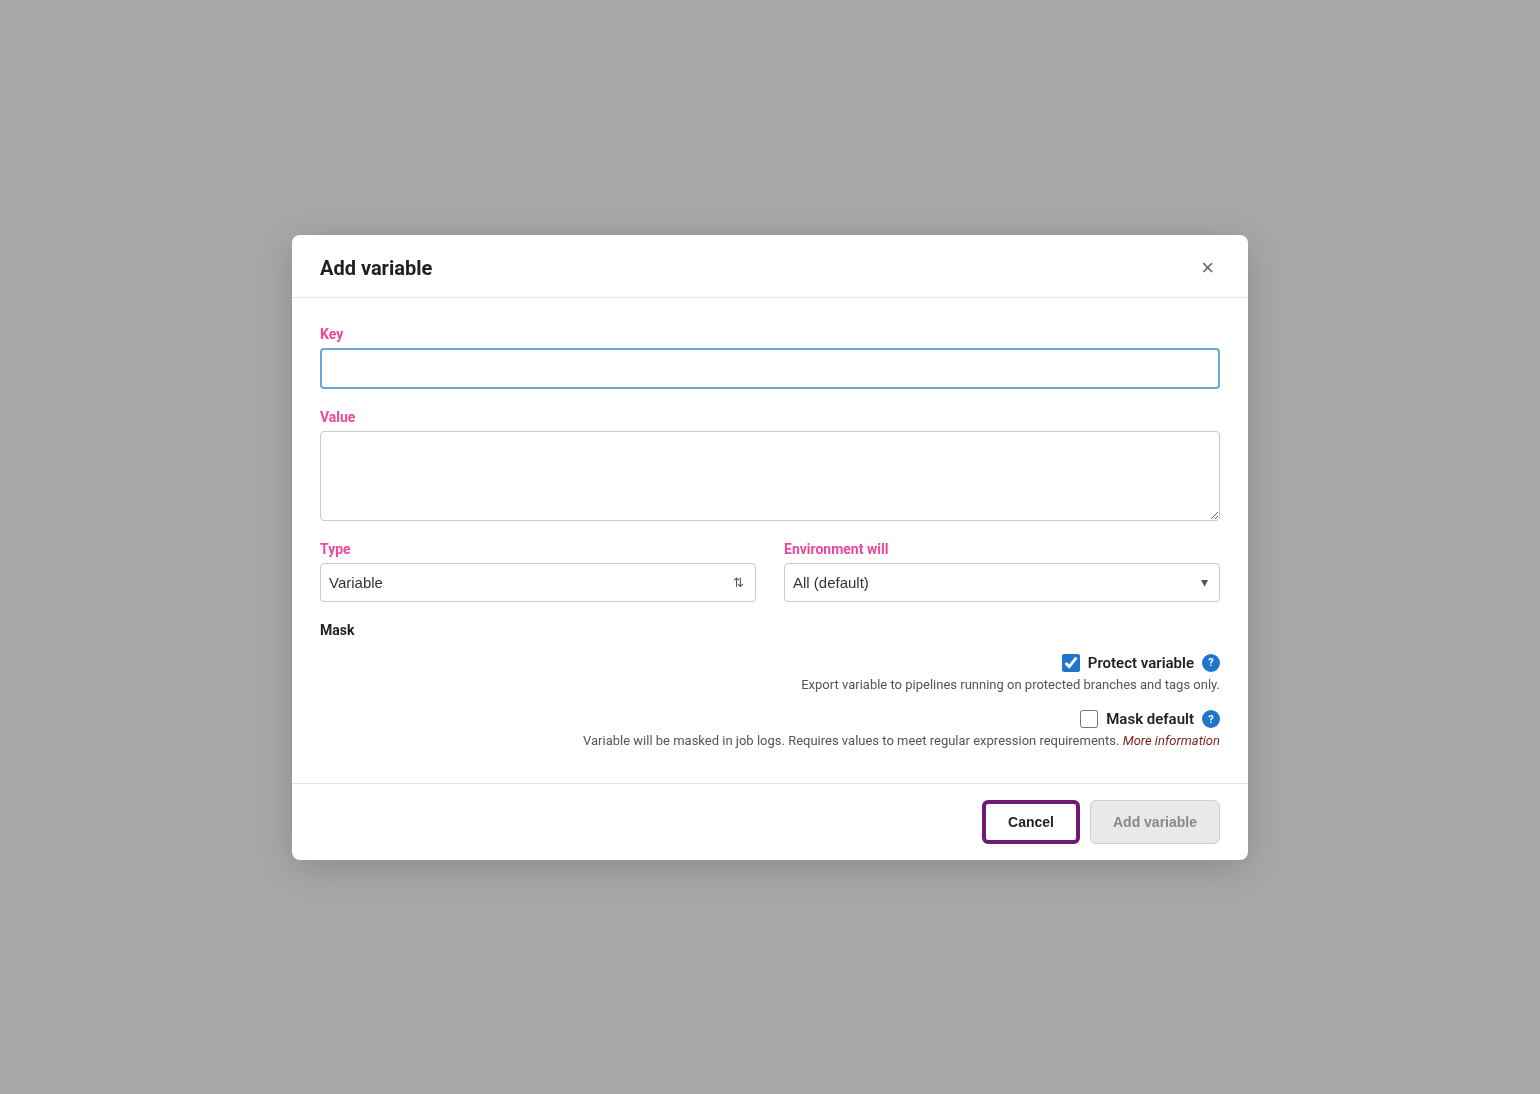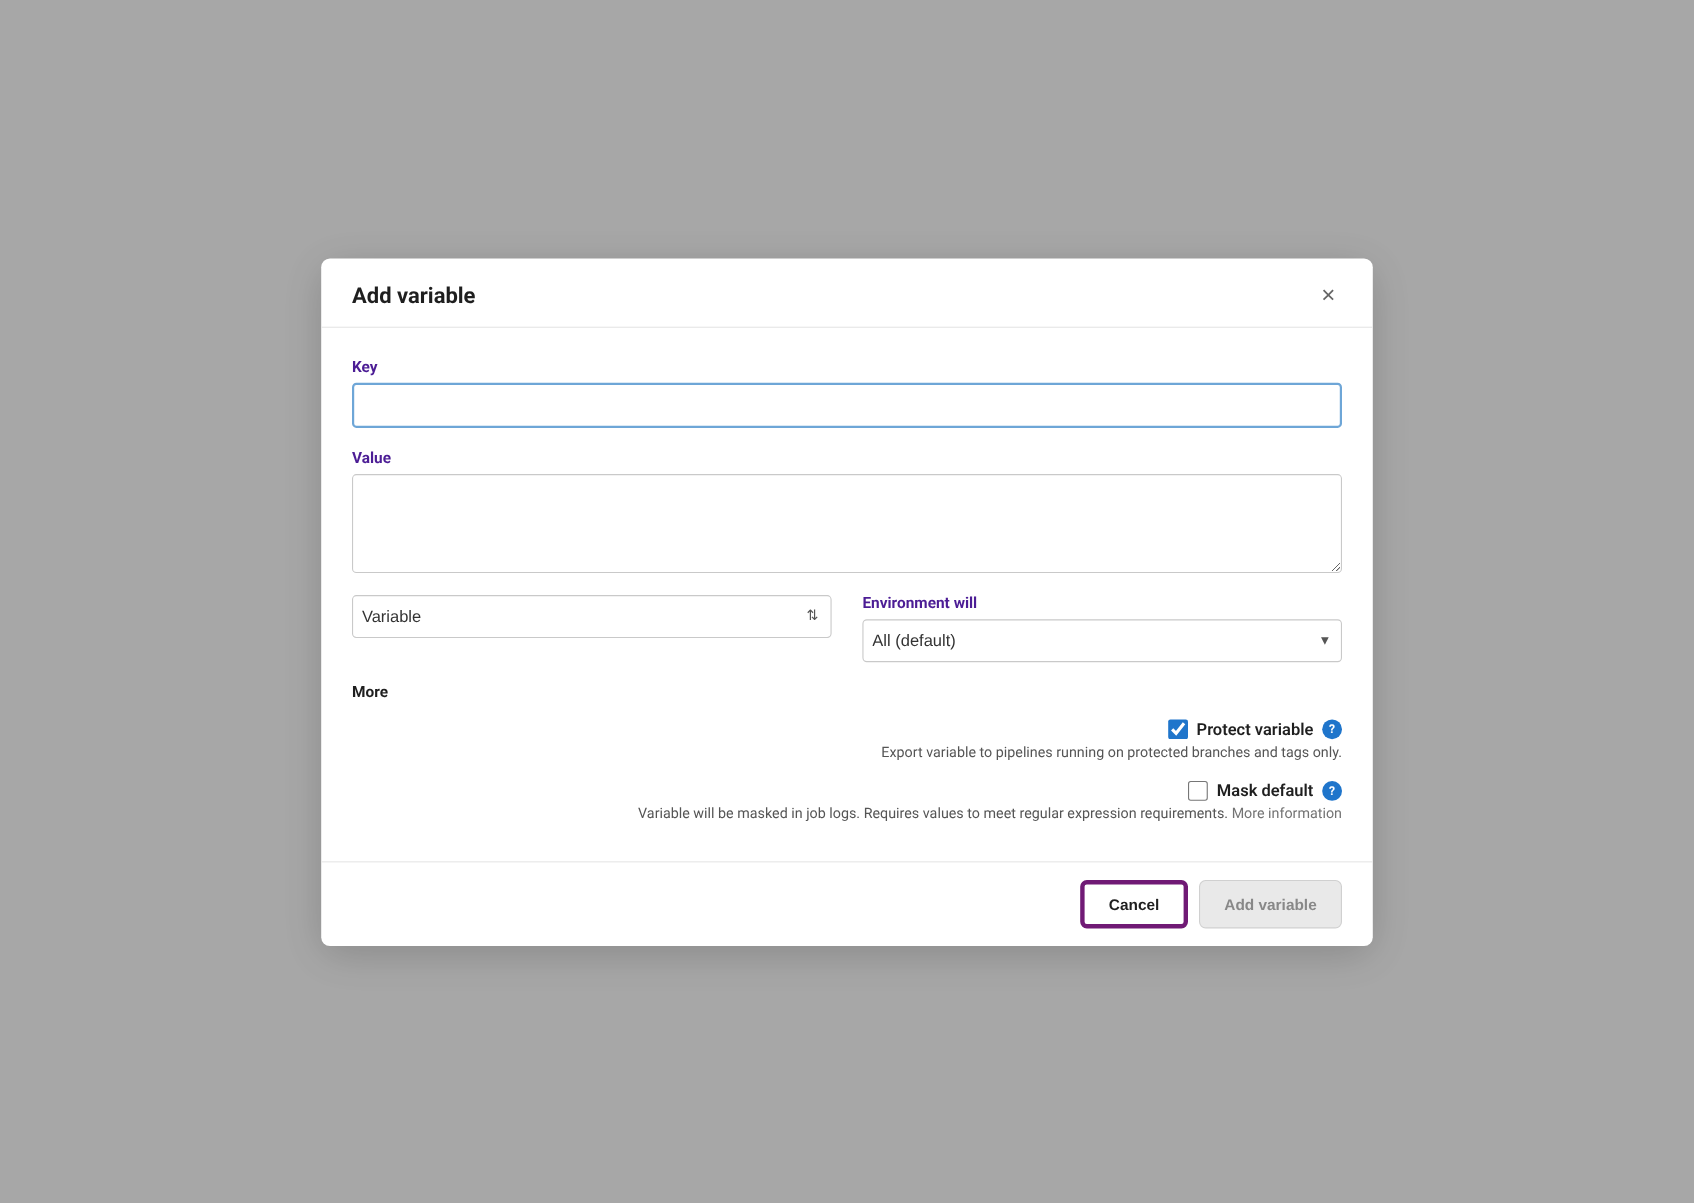--- a/index.html
+++ b/index.html
@@ -70,21 +70,21 @@
 
     .form-group {
       display: flex;
       flex-direction: column;
       gap: 6px;
     }
 
     .form-label {
       font-size: 14px;
       font-weight: 700;
-      color: #4c1d95;
+      color: #ec4899;
     }
 
     .form-input {
       width: 100%;
       padding: 10px 12px;
       border: 2px solid #6ea6d7;
       border-radius: 4px;
       font-size: 15px;
       color: #333;
       outline: none;
@@ -208,22 +208,23 @@
     }
 
     .flag-description {
       font-size: 13px;
       color: #555;
       margin-left: 26px;
       line-height: 1.5;
     }
 
     .flag-description a {
-      color: #737373;
+      color: #7f1d1d;
       text-decoration: none;
+      font-style: italic;
     }
 
     .modal-footer {
       border-top: 1px solid #e5e5e5;
       padding: 16px 28px;
       display: flex;
       justify-content: flex-end;
       gap: 10px;
     }
 
@@ -269,20 +270,21 @@
         <input type="text" class="form-input" placeholder="" style="">
       </div>
 
       <div class="form-group">
         <label class="form-label">Value</label>
         <textarea class="form-textarea" placeholder="" style=""></textarea>
       </div>
 
       <div class="form-row">
         <div class="form-group">
+          <label class="form-label">Type</label>
           <div class="select-wrapper type-select-wrapper">
             <select class="form-select">
               <option>Variable</option>
               <option>File</option>
             </select>
             <span class="updown-icon">⇅</span>
           </div>
         </div>
 
         <div class="form-group">
@@ -292,21 +294,21 @@
               <option>All (default)</option>
               <option>production</option>
               <option>staging</option>
             </select>
             <span class="chevron-icon">▾</span>
           </div>
         </div>
       </div>
 
       <div class="flags-section">
-        <div class="flags-title">More</div>
+        <div class="flags-title">Mask</div>
 
         <div class="flag-item">
           <div class="flag-row">
             <input type="checkbox" class="flag-checkbox" id="protect-checkbox" checked="" style="">
             <label class="flag-label" for="protect-checkbox">Protect variable</label>
             <span class="help-icon">?</span>
           </div>
           <div class="flag-description">Export variable to pipelines running on protected branches and tags only.</div>
         </div>
 

